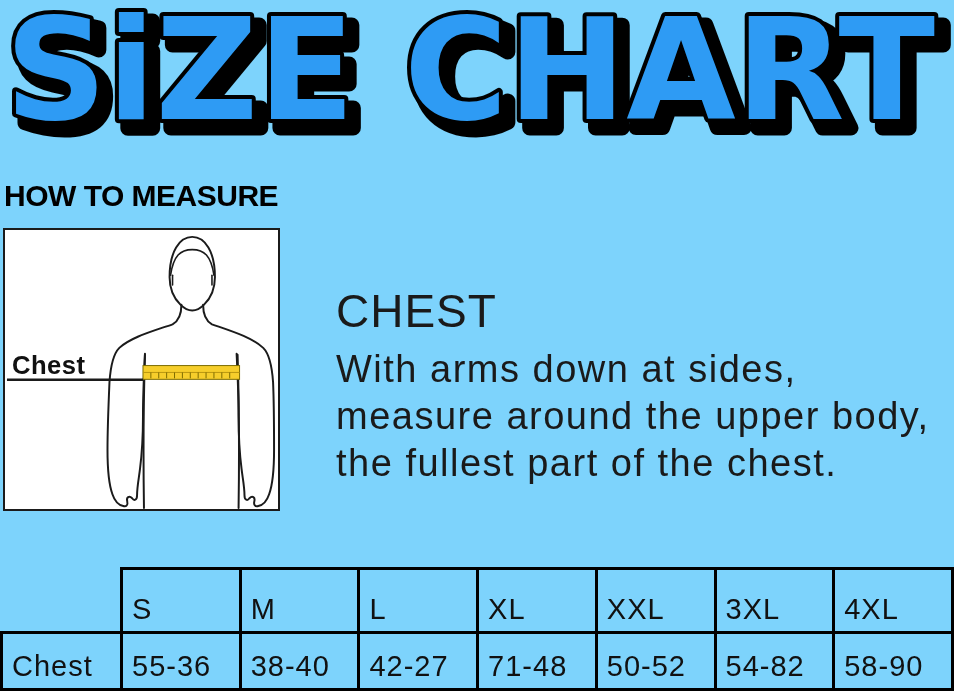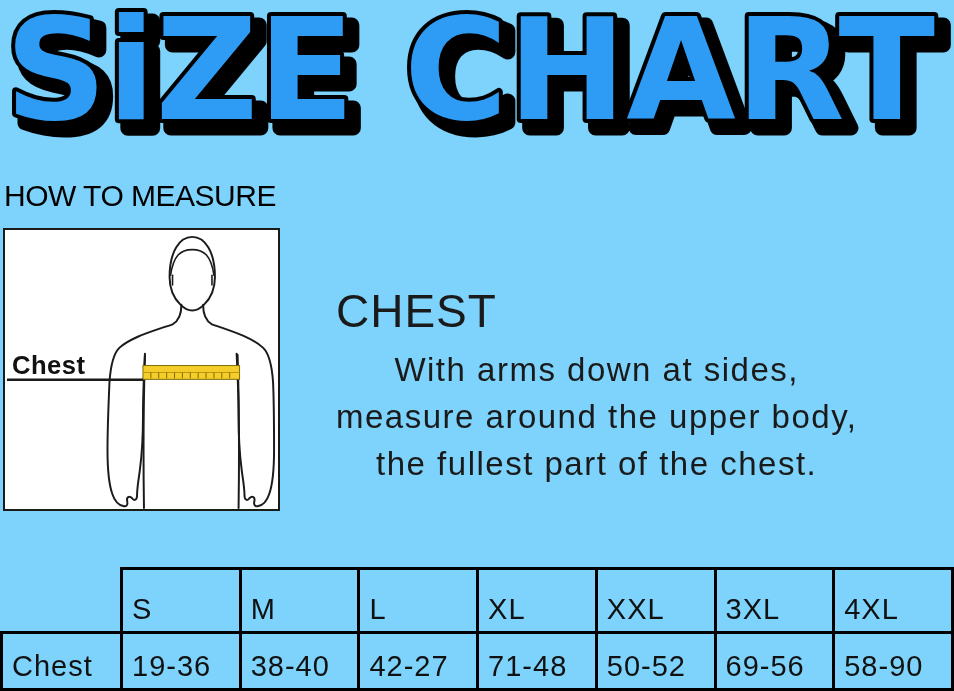--- a/index.html
+++ b/index.html
@@ -16,21 +16,21 @@
   }
   .title-main {
     font-family:"DejaVu Sans", sans-serif; font-weight:bold; font-size:140px;
     fill:#2E9BF4; stroke:#000; stroke-width:8; stroke-linejoin:round;
     paint-order:stroke fill;
   }
 
   
   .how-heading {
     position:absolute; top:179px; left:4px; margin:0;
-    font-size:30px; font-weight:normal; letter-spacing:-0.5px; color:#000;
+    font-size:30px; font-weight:bold; letter-spacing:-0.5px; color:#000;
   }
 
   .figure-box {
     position:absolute; top:228px; left:3px; width:273px; height:279px;
     border:2px solid #1b1b1b; background:#fff;
   }
   .figure-box svg { display:block; width:100%; height:100%; }
   .outline { fill:none; stroke:#1b1b1b; stroke-width:2; stroke-linecap:round; stroke-linejoin:round; }
   .outline-thin { fill:none; stroke:#1b1b1b; stroke-width:1.6; stroke-linecap:round; }
   .tape-band { fill:#F6CE2B; stroke:#7a6a00; stroke-width:1; }
@@ -38,21 +38,21 @@
   .tape-ticks { stroke:#7a6a00; stroke-width:1; fill:none; }
   .chest-label {
     font-family:"Liberation Sans", sans-serif; font-weight:bold; font-size:26px;
     fill:#111; letter-spacing:0.5px;
   }
   .pointer-line { stroke:#1b1b1b; stroke-width:2.5; }
 
   
   .instructions { position:absolute; left:336px; top:284px; color:#1a1a1a; }
   .chest-heading { font-size:46px; letter-spacing:1px; margin:0 0 8px 0; font-weight:normal; }
-  .instr-line { font-size:33px; line-height:47px; letter-spacing:1.5px; white-space:nowrap;text-align:center; }
+  .instr-line { font-size:38px; line-height:47px; letter-spacing:1.5px; white-space:nowrap; }
 
   
   .size-table {
     position:absolute; top:567px; left:0; width:954px;
     border-collapse:collapse; table-layout:fixed;
   }
   .size-table td {
     border:3px solid #000; vertical-align:bottom;
     font-size:29px; color:#111; letter-spacing:1px;
     padding:0 0 5px 9px; overflow:hidden;
@@ -125,24 +125,24 @@
       <td>S</td>
       <td>M</td>
       <td>L</td>
       <td>XL</td>
       <td>XXL</td>
       <td>3XL</td>
       <td>4XL</td>
     </tr>
     <tr class="data-row">
       <td>Chest</td>
-      <td>19-36</td>
+      <td>55-36</td>
       <td>38-40</td>
       <td>42-27</td>
       <td>71-48</td>
       <td>50-52</td>
-      <td>69-56</td>
+      <td>54-82</td>
       <td>58-90</td>
     </tr>
   </tbody>
     </table>
 
 </div>
 
 </body></html>

